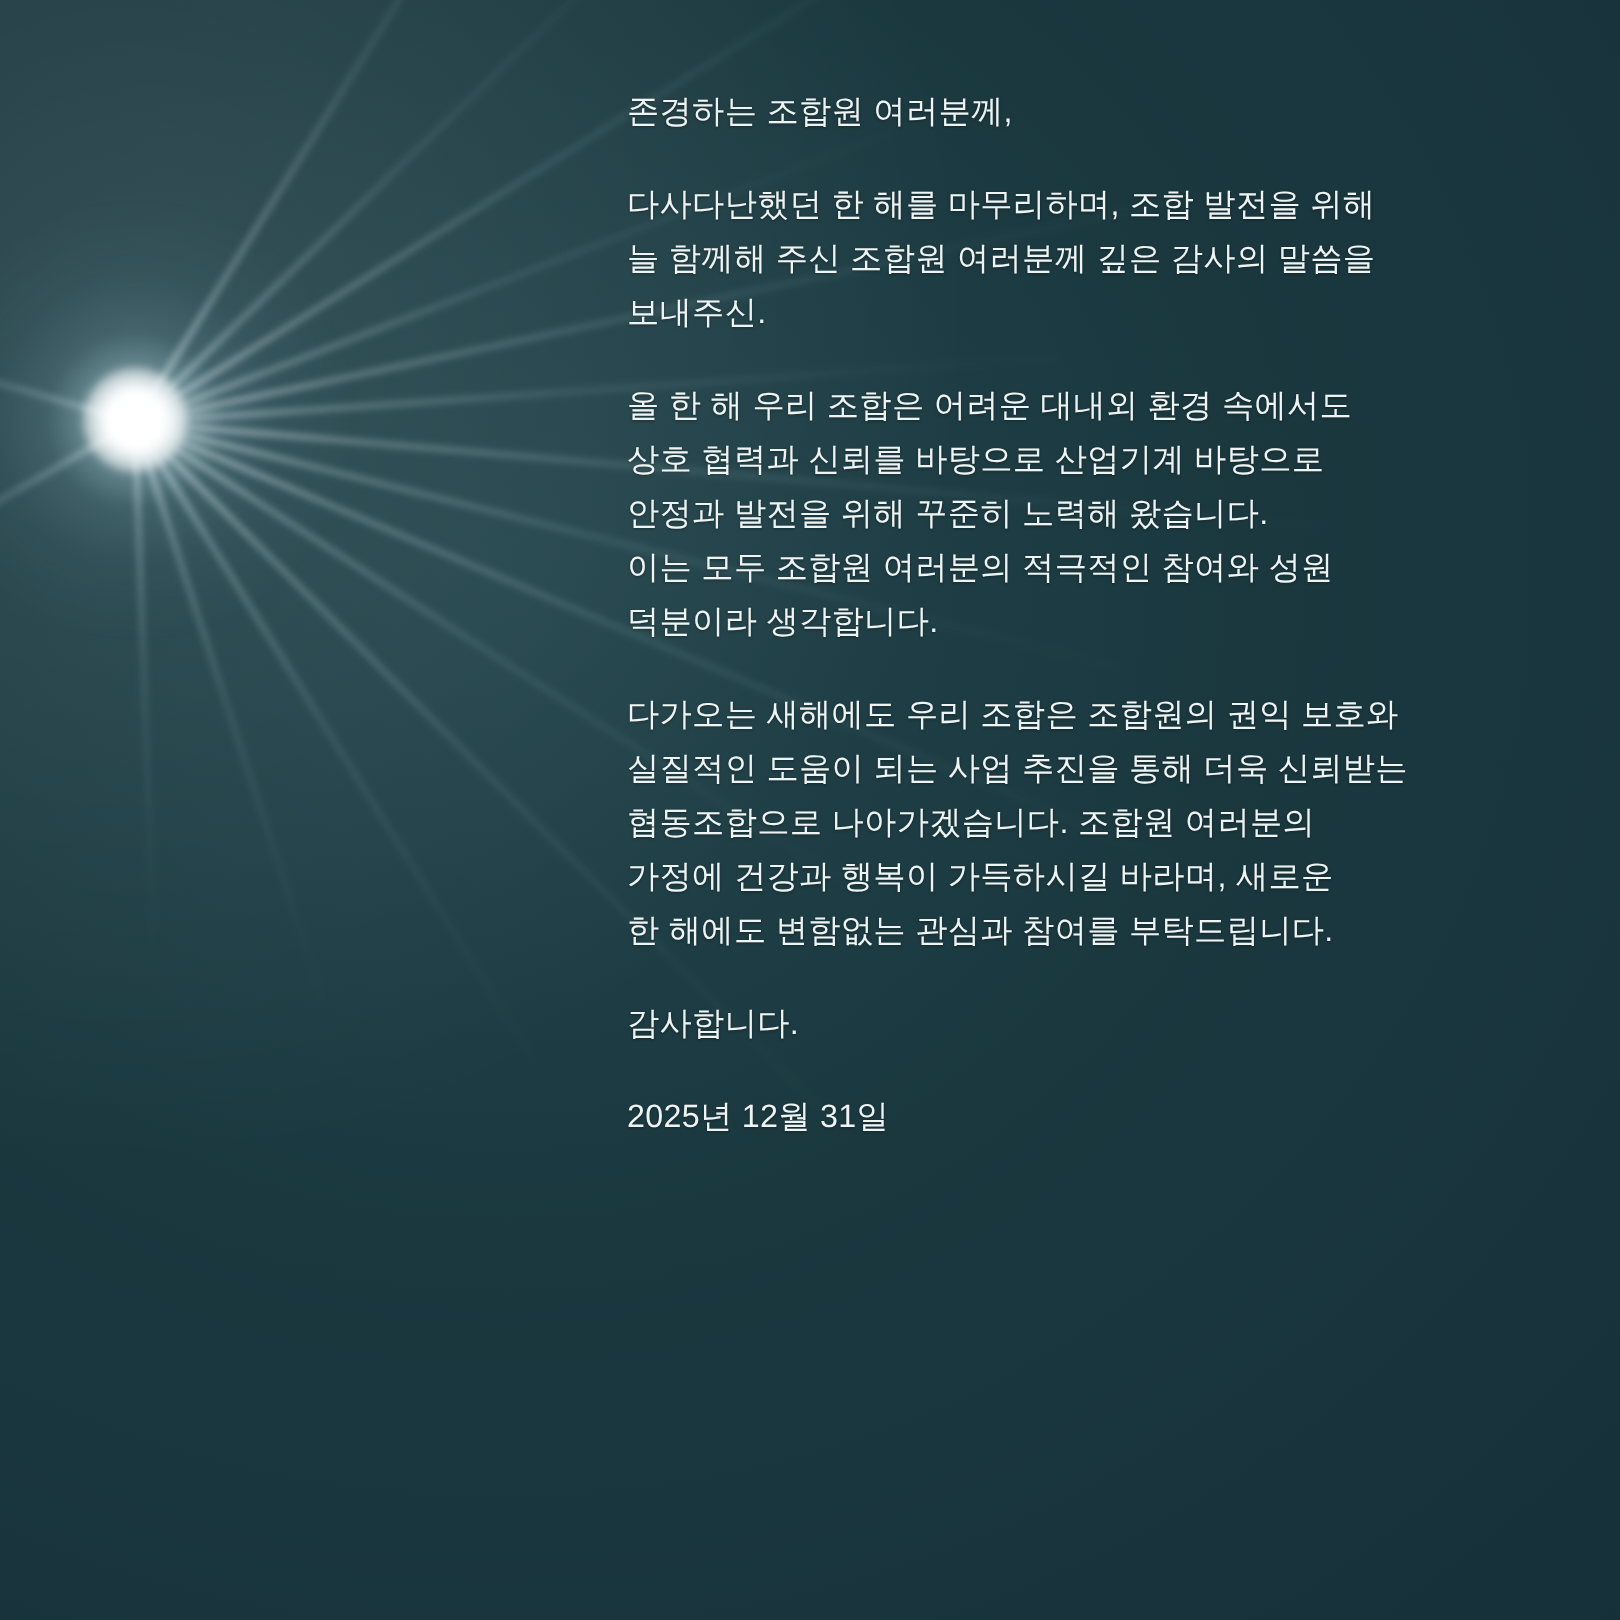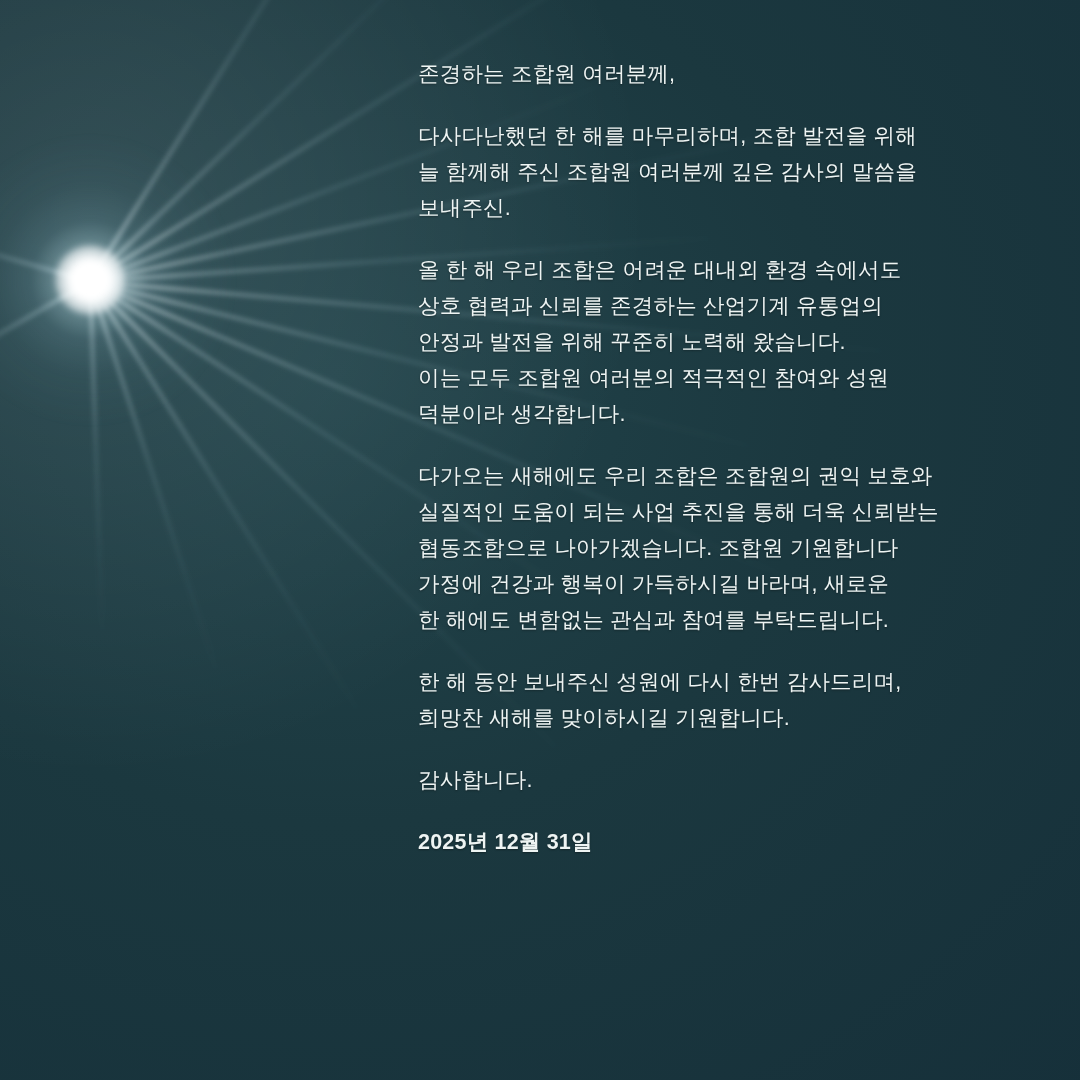--- a/index.html
+++ b/index.html
@@ -89,21 +89,21 @@
     font-size: 21.5px;
     line-height: 36px;
     letter-spacing: 0.2px;
     text-shadow: 0 1px 2px rgba(0,0,0,0.35);
   }
   .para {
     margin: 0 0 26px 0;
     white-space: pre-line;
   }
   .para:last-child { margin-bottom: 0; }
-  .sign { margin-top: 6px; font-weight: bold; }
+  .sign { margin-top: 6px; }
 </style>
 </head>
 <body>
 
 <div id="card">
 
   <div class="burst">
     <div class="ray" style="width:620px; transform: rotate(-58deg);"></div>
     <div class="ray" style="width:520px; transform: rotate(-44deg);"></div>
     <div class="ray" style="width:700px; transform: rotate(-32deg);"></div>
@@ -123,30 +123,28 @@
     <div class="glow"></div>
     <div class="core"></div>
   </div>
 
   <div id="letter">
     <p class="para">존경하는 조합원 여러분께,</p>
     <p class="para">다사다난했던 한 해를 마무리하며, 조합 발전을 위해
 늘 함께해 주신 조합원 여러분께 깊은 감사의 말씀을
 보내주신.</p>
     <p class="para">올 한 해 우리 조합은 어려운 대내외 환경 속에서도
-상호 협력과 신뢰를 존경하는 산업기계 유통업의
+상호 협력과 신뢰를 바탕으로 산업기계 바탕으로
 안정과 발전을 위해 꾸준히 노력해 왔습니다.
 이는 모두 조합원 여러분의 적극적인 참여와 성원
 덕분이라 생각합니다.</p>
     <p class="para">다가오는 새해에도 우리 조합은 조합원의 권익 보호와
 실질적인 도움이 되는 사업 추진을 통해 더욱 신뢰받는
-협동조합으로 나아가겠습니다. 조합원 기원합니다
+협동조합으로 나아가겠습니다. 조합원 여러분의
 가정에 건강과 행복이 가득하시길 바라며, 새로운
 한 해에도 변함없는 관심과 참여를 부탁드립니다.</p>
-    <p class="para">한 해 동안 보내주신 성원에 다시 한번 감사드리며,
-희망찬 새해를 맞이하시길 기원합니다.</p>
     <p class="para">감사합니다.</p>
     <div class="sign">
       <div>2025년 12월 31일</div>
     </div>
   </div>
 
 </div>
 
 </body></html>

